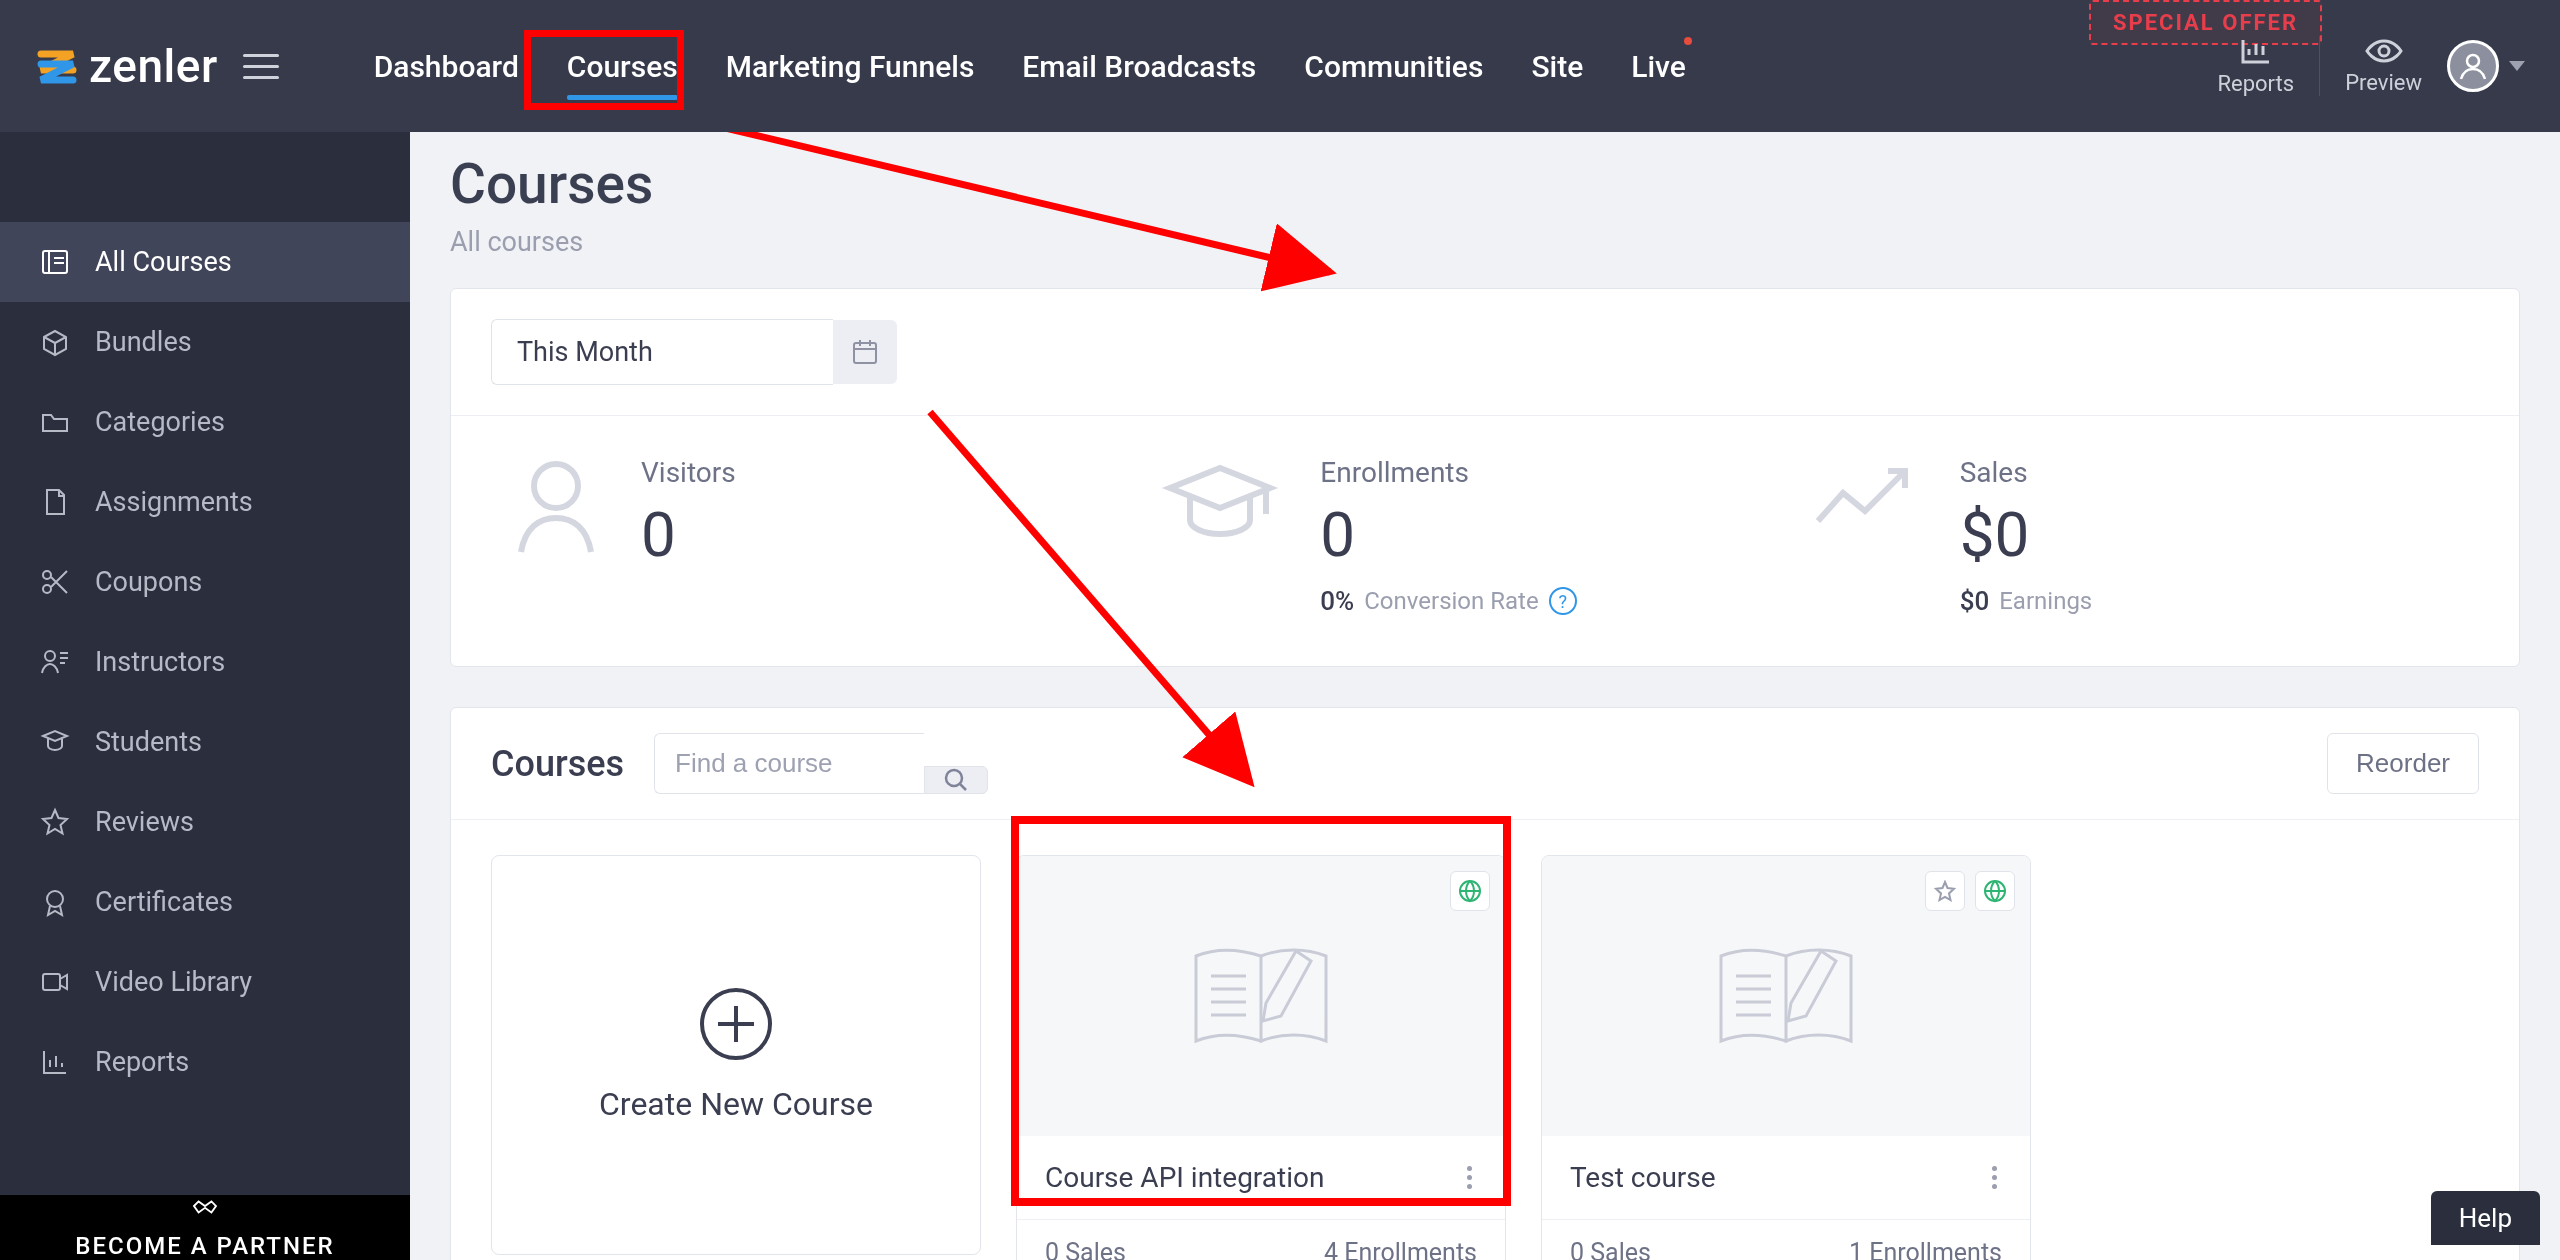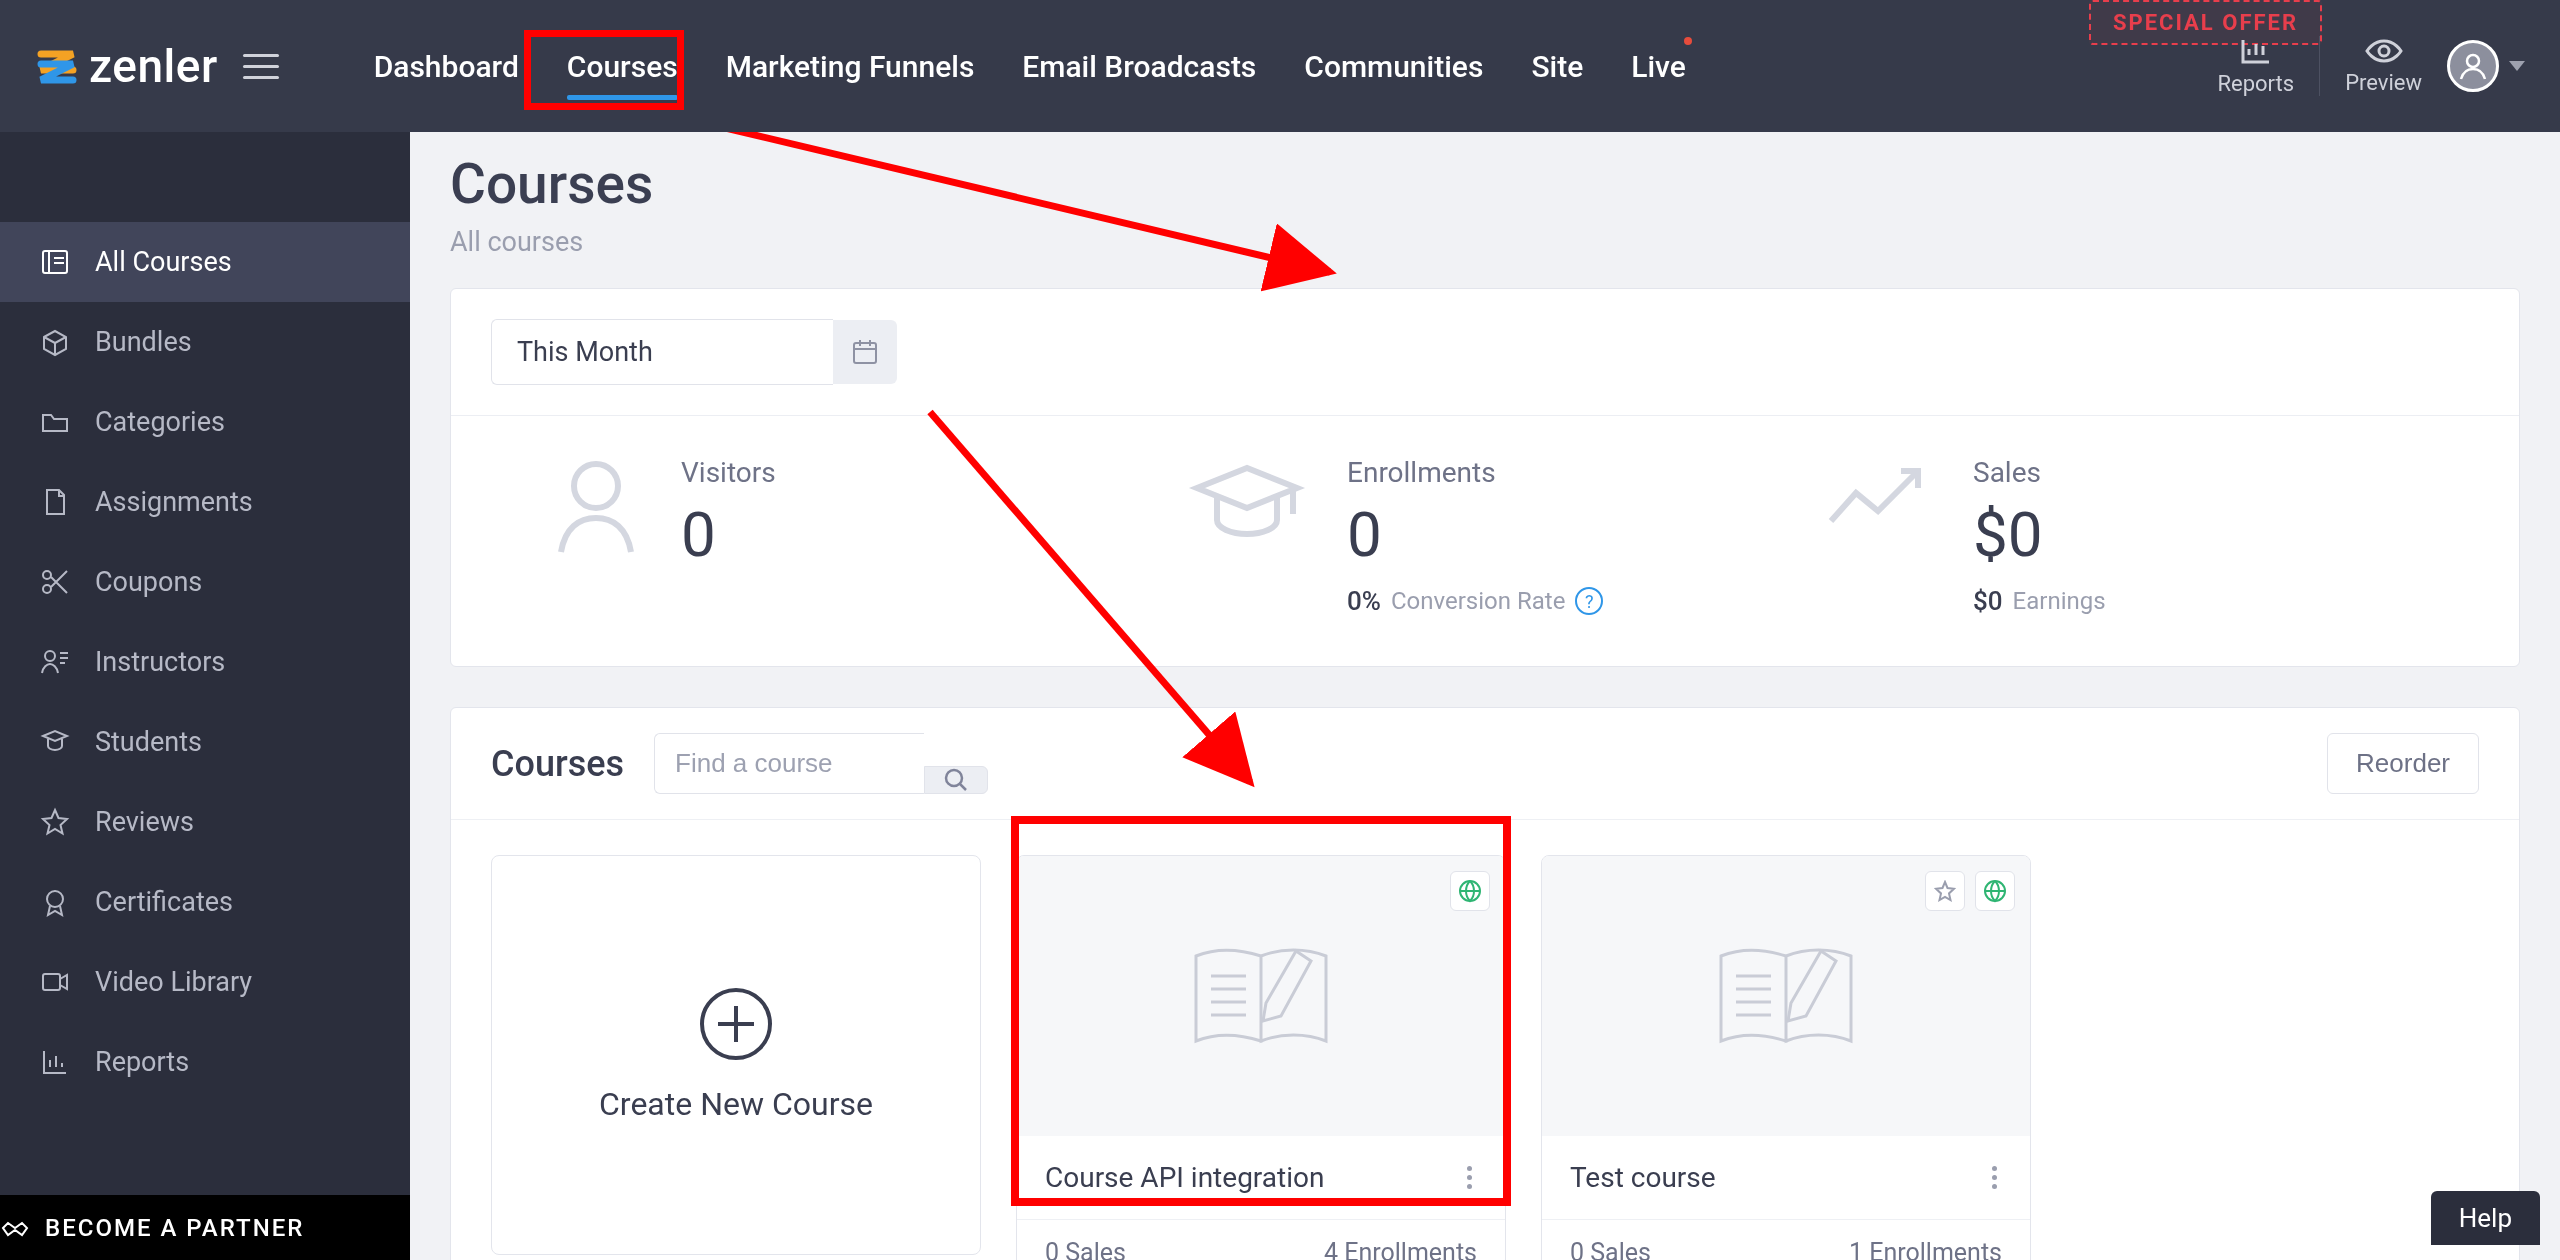--- a/index.html
+++ b/index.html
@@ -30,40 +30,40 @@
 
 
 .layout { display: flex; height: calc(1260px - 132px); }
 
 
 .sidebar { width: 410px; background: #2b2e3c; color: #b6b9c6; display: flex; flex-direction: column; position: relative; }
 .sidebar-spacer { height: 90px; }
 .side-item { display: flex; align-items: center; gap: 25px; padding: 0 40px; height: 80px; cursor: pointer; font-size: 27px; }
 .side-item.active { background: #41455a; color: #fff; }
 .side-item svg { flex: 0 0 30px; }
-.become-partner { margin-top: auto; background: #000; color: #fff; display: flex; align-items: center; gap: 15px; font-size: 24px; font-weight: 500; letter-spacing: 2px; height: 65px; cursor: pointer; }
+.become-partner { margin-top: auto; background: #000; color: #fff; display: flex; align-items: center; gap: 15px; font-size: 24px; font-weight: 500; letter-spacing: 2px; height: 65px; cursor: pointer; flex-direction: column; }
 
 
 .main { flex: 1; padding: 0 40px 0 40px; overflow: hidden; }
 .page-head { padding: 20px 0 30px 0; }
 .page-title { font-size: 55px; font-weight: 500; color: #3b3f52; }
 .page-sub { font-size: 27px; color: #9a9eae; margin-top: 10px; }
 
 .card { background: #fff; border: 1px solid #e3e5ec; border-radius: 6px; }
 
 
 .overview { padding: 0; margin-bottom: 40px; }
 .ov-head { display: flex; align-items: center; justify-content: space-between; padding: 30px 40px; border-bottom: 1px solid #eceef3; }
 .ov-title { font-size: 36px; font-weight: 500; color: #3a3e50; }
 .ov-title .sub { font-weight: 400; font-size: 30px; color: #6d7186; }
 .period-wrap { display: flex; align-items: center; }
 .period-select { border: 1px solid #e1e3ea; border-radius: 6px 0 0 6px; padding: 16px 180px 16px 25px; font-size: 27px; color: #3a3e50; border-right: none; }
 .period-cal { width: 64px; height: 64px; background: #eceef3; border-radius: 0 6px 6px 0; display: flex; align-items: center; justify-content: center; }
 
-.ov-stats { display: flex; padding: 40px 60px 50px; margin-left: 40px; }
+.ov-stats { display: flex; padding: 40px 60px 50px; }
 .stat { flex: 1; display: flex; align-items: flex-start; gap: 40px; }
 .stat-icon { color: #cfd2dc; }
 .stat-body .label { font-size: 28px; color: #6e7287; margin-bottom: 15px; }
 .stat-body .value { font-size: 62px; font-weight: 400; color: #3a3e50; line-height: 1; }
 .stat-body .subline { font-size: 24px; color: #9a9eae; margin-top: 20px; display: flex; align-items: center; gap: 10px; }
 .subline .strong { font-size: 26px; color: #3a3e50; font-weight: 500; }
 .help-q { width: 28px; height: 28px; border: 2px solid #2f96e8; color: #2f96e8; border-radius: 50%; display: inline-flex; align-items: center; justify-content: center; font-size: 18px; }
 
 
 .courses-card { }

